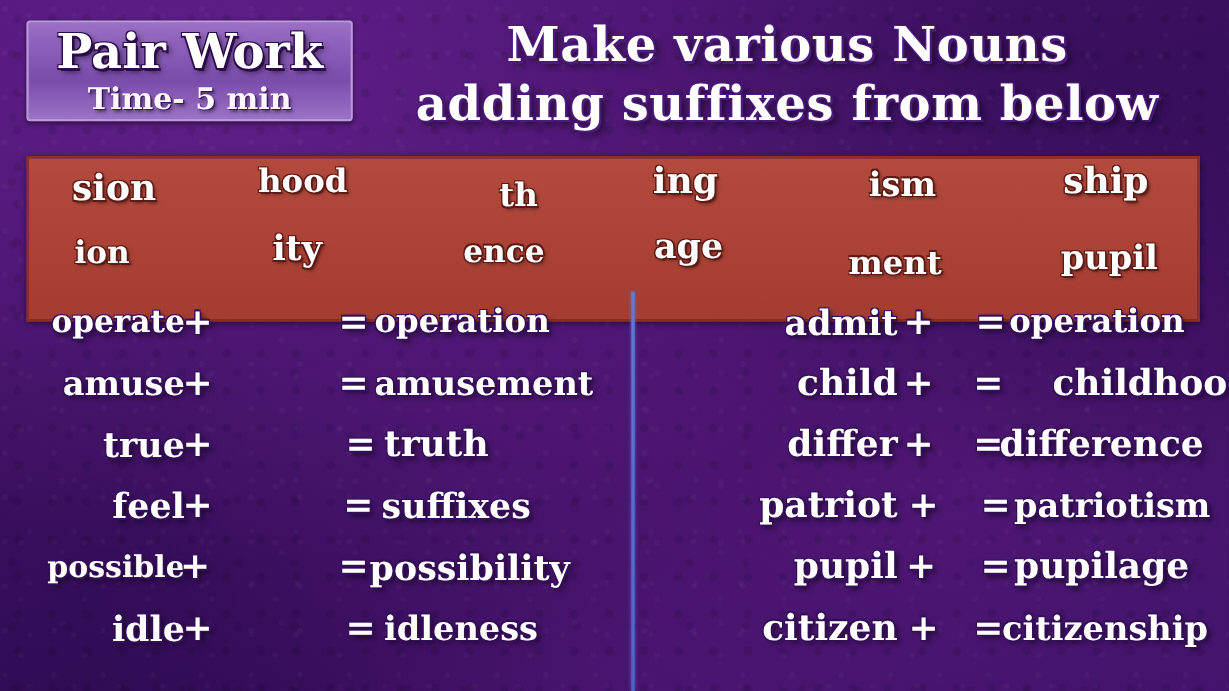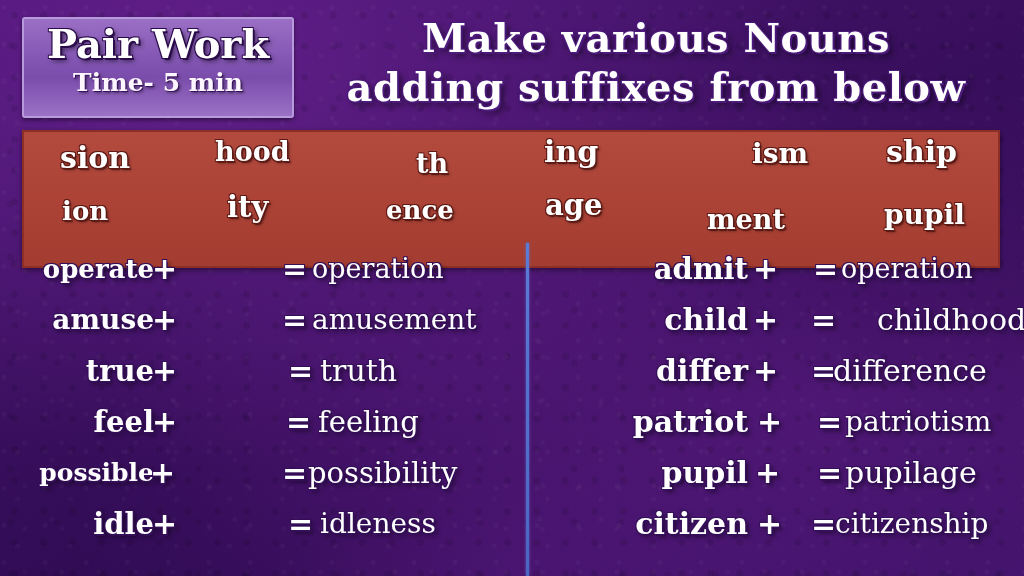--- a/index.html
+++ b/index.html
@@ -41,21 +41,21 @@
     pointer-events: none;
     opacity: 0.9;
   }
 
   
   .badge {
     position: absolute;
     left: 22px;
     top: 17px;
     width: 272px;
-    height: 101px;
+    height: 84px;
     background: linear-gradient(180deg, #9a6fc4 0%, #8457b4 40%, #7a4cab 60%, #9b72c6 100%);
     border: 2px solid #b79adb;
     border-radius: 3px;
     box-shadow: 0 2px 4px rgba(0,0,0,0.45);
     text-align: center;
     box-sizing: border-box;
   }
   .badge-title {
     margin-top: 5px;
     font-size: 40px;
@@ -185,21 +185,21 @@
     color: #ffffff;
     font-size: 30px;
     text-shadow:
       1.5px 1.5px 0 #340f58,
       -1px -1px 0 #340f58,
       1px -1px 0 #340f58,
       -1px 1px 0 #340f58,
       3px 3px 4px rgba(0,0,0,0.55);
   }
   .result {
-    font-weight: normal;
+    font-weight: bold;
     color: #ffffff;
     white-space: nowrap;
     text-shadow:
       1.5px 1.5px 0 #340f58,
       -1px -1px 0 #340f58,
       1px -1px 0 #340f58,
       -1px 1px 0 #340f58,
       3px 3px 4px rgba(0,0,0,0.55);
   }
 
@@ -229,21 +229,21 @@
     <span class="line">Make various Nouns</span>
     <span class="line">adding suffixes from below</span>
   </div>
 
   <div class="suffix-bar">
     <div class="suffix-row r1">
       <span class="suffix" style="left:36px;  top:8px;  font-size:30px;">sion</span>
       <span class="suffix" style="left:191px; top:4px;  font-size:27px;">hood</span>
       <span class="suffix" style="left:392px; top:16px; font-size:27px;">th</span>
       <span class="suffix" style="left:520px; top:2px;  font-size:30px;">ing</span>
-      <span class="suffix" style="left:700px; top:5px;  font-size:28px;margin-left:28px;">ism</span>
+      <span class="suffix" style="left:700px; top:5px;  font-size:28px;">ism</span>
       <span class="suffix" style="left:862px; top:2px;  font-size:30px;">ship</span>
     </div>
     <div class="suffix-row r2">
       <span class="suffix" style="left:38px;  top:12px; font-size:26px;">ion</span>
       <span class="suffix" style="left:203px; top:6px;  font-size:29px;">ity</span>
       <span class="suffix" style="left:362px; top:11px; font-size:26px;">ence</span>
       <span class="suffix" style="left:521px; top:4px;  font-size:29px;">age</span>
       <span class="suffix" style="left:683px; top:20px;  font-size:27px;">ment</span>
       <span class="suffix" style="left:860px; top:14px; font-size:28px;">pupil</span>
     </div>
@@ -267,21 +267,21 @@
     <div class="row">
       <span class="base" style="font-size:29px;">true</span>
       <span class="plus">+</span>
       <span class="eq" style="left:288px;">=</span>
       <span class="result" style="font-size:30px; left:320px;">truth</span>
     </div>
     <div class="row">
       <span class="base" style="font-size:29px;text-align:right;">feel</span>
       <span class="plus">+</span>
       <span class="eq" style="left:286px;">=</span>
-      <span class="result" style="font-size:29px; left:318px;">feeling</span>
+      <span class="result" style="font-size:29px; left:318px;">suffixes</span>
     </div>
     <div class="row">
       <span class="base" style="font-size:25px;">possible</span>
       <span class="plus" style="left:150px;">+</span>
       <span class="eq" style="left:282px;">=</span>
       <span class="result" style="font-size:29px; left:308px;">possibility</span>
     </div>
     <div class="row">
       <span class="base" style="font-size:29px;">idle</span>
       <span class="plus">+</span>

